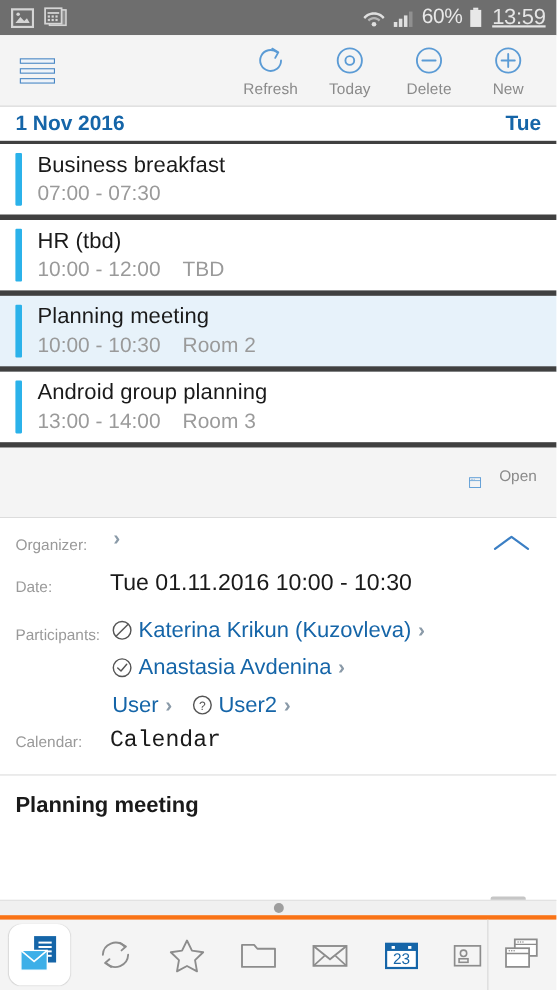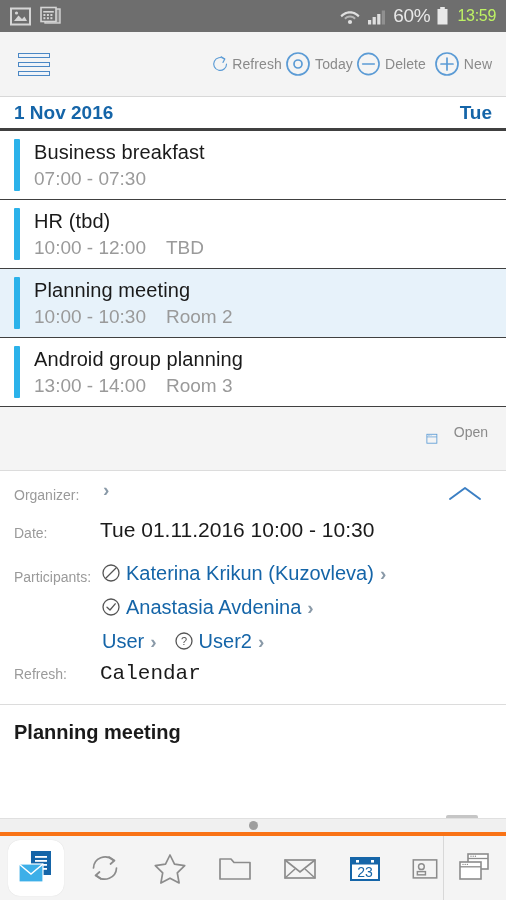--- a/index.html
+++ b/index.html
@@ -20,21 +20,21 @@
     padding: 0 10px;
     color: #ffffff;
   }
   #status-left { display: flex; align-items: center; gap: 9px; }
   #status-right { margin-left: auto; display: flex; align-items: center; gap: 6px; }
   .sb-icon { display: block; }
   #battery-pct {
     font-size: 19px; color: #e8e8e8; letter-spacing: -0.3px;
   }
   #status-clock {
-    font-size: 16px; color: #bef264; letter-spacing: -0.3px; margin-left: 2px;
+    font-size: 20px; color: #e5e5e5; letter-spacing: -0.3px; margin-left: 2px; text-decoration: underline;
   }
 
   
   #toolbar {
     height: 65px;
     background: #f4f4f4;
     border-bottom: 1px solid #d8d8d8;
     display: flex;
     align-items: center;
     position: relative;
@@ -47,21 +47,21 @@
   }
   #hamburger-button span {
     display: block; height: 5px;
     border: 1px solid #4a87c4; background: #eef3f9;
   }
   #toolbar-actions {
     margin-left: auto; display: flex; align-items: center;
     gap: 0px; padding-right: 8px;
   }
   .tb-action {
-    width: 72px; display: flex; flex-direction: row;
+    width: 72px; display: flex; flex-direction: column;
     align-items: center; justify-content: center; gap: 2px;
   }
   .tb-action .tb-label {
     font-size: 14px; color: #8a8a8a; letter-spacing: 0.1px;
   }
   .tb-glyph { width: 30px; height: 30px; display: block; }
 
   
   #date-header {
     height: 34px;
@@ -73,21 +73,21 @@
   #date-header-date, #date-header-weekday {
     font-size: 19px; font-weight: bold; color: #1565a8;
   }
   #date-header-weekday { margin-left: auto; }
 
   
   #event-list { background: #ffffff; }
   .event-row {
     display: flex; align-items: stretch;
     height: 69px;
-    border-bottom: 1px solid #404040;
+    border-bottom: 5px solid #404040;
     padding-left: 14px;
     background: #ffffff;
   }
   .event-row.selected { background: #e7f2fa; }
   .event-bar {
     width: 6px; border-radius: 1px;
     background: #2bb2ea;
     margin: 8px 0;
     flex: 0 0 6px;
   }
@@ -410,21 +410,21 @@
           <span>User2</span>
           <span class="chev-right">›</span>
         </span>
       </span>
 
     </span>
   </div>
 
 
   <div class="detail-row" id="calendar-row">
-    <span class="detail-label">Refresh:</span>
+    <span class="detail-label">Calendar:</span>
     <span class="detail-value">Calendar</span>
   </div>
 
 </div>
 
 <div id="subject-section">
   <div id="subject-title">Planning meeting</div>
 </div>
 
 <div id="partial-attachment">

